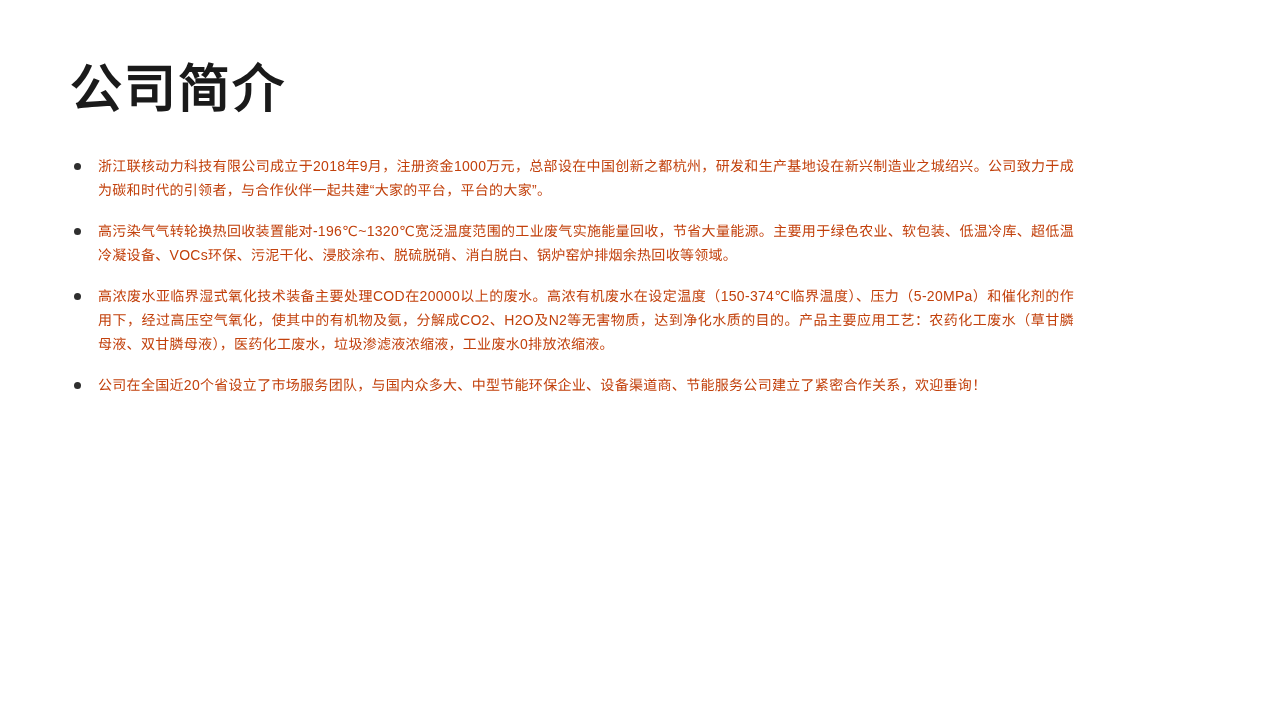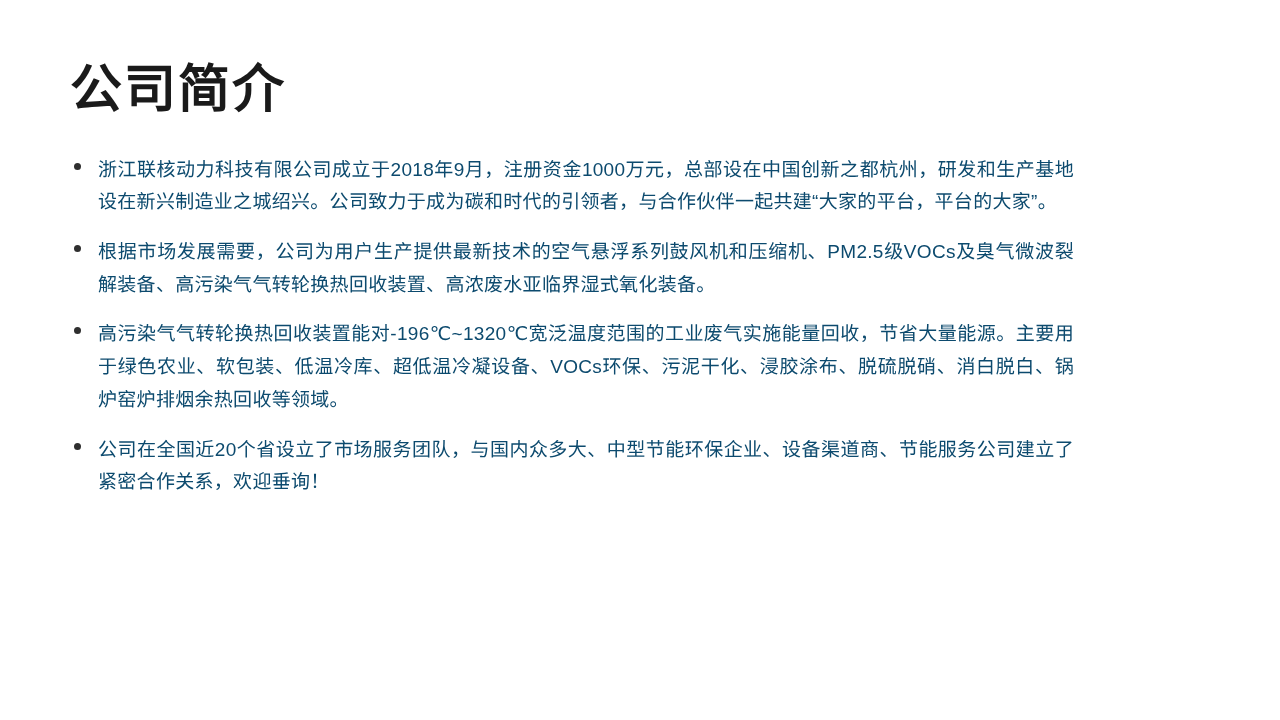--- a/index.html
+++ b/index.html
@@ -32,23 +32,23 @@
   }
   .bullet-list {
     list-style: none;
     margin: 0;
     padding: 0;
   }
   .bullet-item {
     position: relative;
     padding-left: 28px;
     margin-bottom: 17px;
-    font-size: 19px;
+    font-size: 14px;
     line-height: 1.72;
-    color: #0c4a6e;
+    color: #c2410c;
     text-align: justify;
     letter-spacing: 0.3px;
   }
   .bullet-item:last-child {
     margin-bottom: 4px;
   }
   .bullet-dot {
     position: absolute;
     left: 4px;
     top: 9px;
@@ -67,24 +67,24 @@
 <div class="slide">
   <h1 class="slide-title">公司简介</h1>
 
   <ul class="bullet-list">
     <li class="bullet-item">
       <span class="bullet-dot"></span>
       <span class="bullet-text">浙江联核动力科技有限公司成立于2018年9月，注册资金1000万元，总部设在中国创新之都杭州，研发和生产基地设在新兴制造业之城绍兴。公司致力于成为碳和时代的引领者，与合作伙伴一起共建“大家的平台，平台的大家”。</span>
     </li>
     <li class="bullet-item">
       <span class="bullet-dot"></span>
-      <span class="bullet-text">根据市场发展需要，公司为用户生产提供最新技术的空气悬浮系列鼓风机和压缩机、PM2.5级VOCs及臭气微波裂解装备、高污染气气转轮换热回收装置、高浓废水亚临界湿式氧化装备。</span>
+      <span class="bullet-text">高污染气气转轮换热回收装置能对-196℃~1320℃宽泛温度范围的工业废气实施能量回收，节省大量能源。主要用于绿色农业、软包装、低温冷库、超低温冷凝设备、VOCs环保、污泥干化、浸胶涂布、脱硫脱硝、消白脱白、锅炉窑炉排烟余热回收等领域。</span>
     </li>
     <li class="bullet-item">
       <span class="bullet-dot"></span>
-      <span class="bullet-text">高污染气气转轮换热回收装置能对-196℃~1320℃宽泛温度范围的工业废气实施能量回收，节省大量能源。主要用于绿色农业、软包装、低温冷库、超低温冷凝设备、VOCs环保、污泥干化、浸胶涂布、脱硫脱硝、消白脱白、锅炉窑炉排烟余热回收等领域。</span>
+      <span class="bullet-text">高浓废水亚临界湿式氧化技术装备主要处理COD在20000以上的废水。高浓有机废水在设定温度（150-374℃临界温度）、压力（5-20MPa）和催化剂的作用下，经过高压空气氧化，使其中的有机物及氨，分解成CO2、H2O及N2等无害物质，达到净化水质的目的。产品主要应用工艺：农药化工废水（草甘膦母液、双甘膦母液），医药化工废水，垃圾渗滤液浓缩液，工业废水0排放浓缩液。</span>
     </li>
     <li class="bullet-item">
       <span class="bullet-dot"></span>
       <span class="bullet-text">公司在全国近20个省设立了市场服务团队，与国内众多大、中型节能环保企业、设备渠道商、节能服务公司建立了紧密合作关系，欢迎垂询！</span>
     </li>
   </ul>
 </div>
 
 </body></html>

